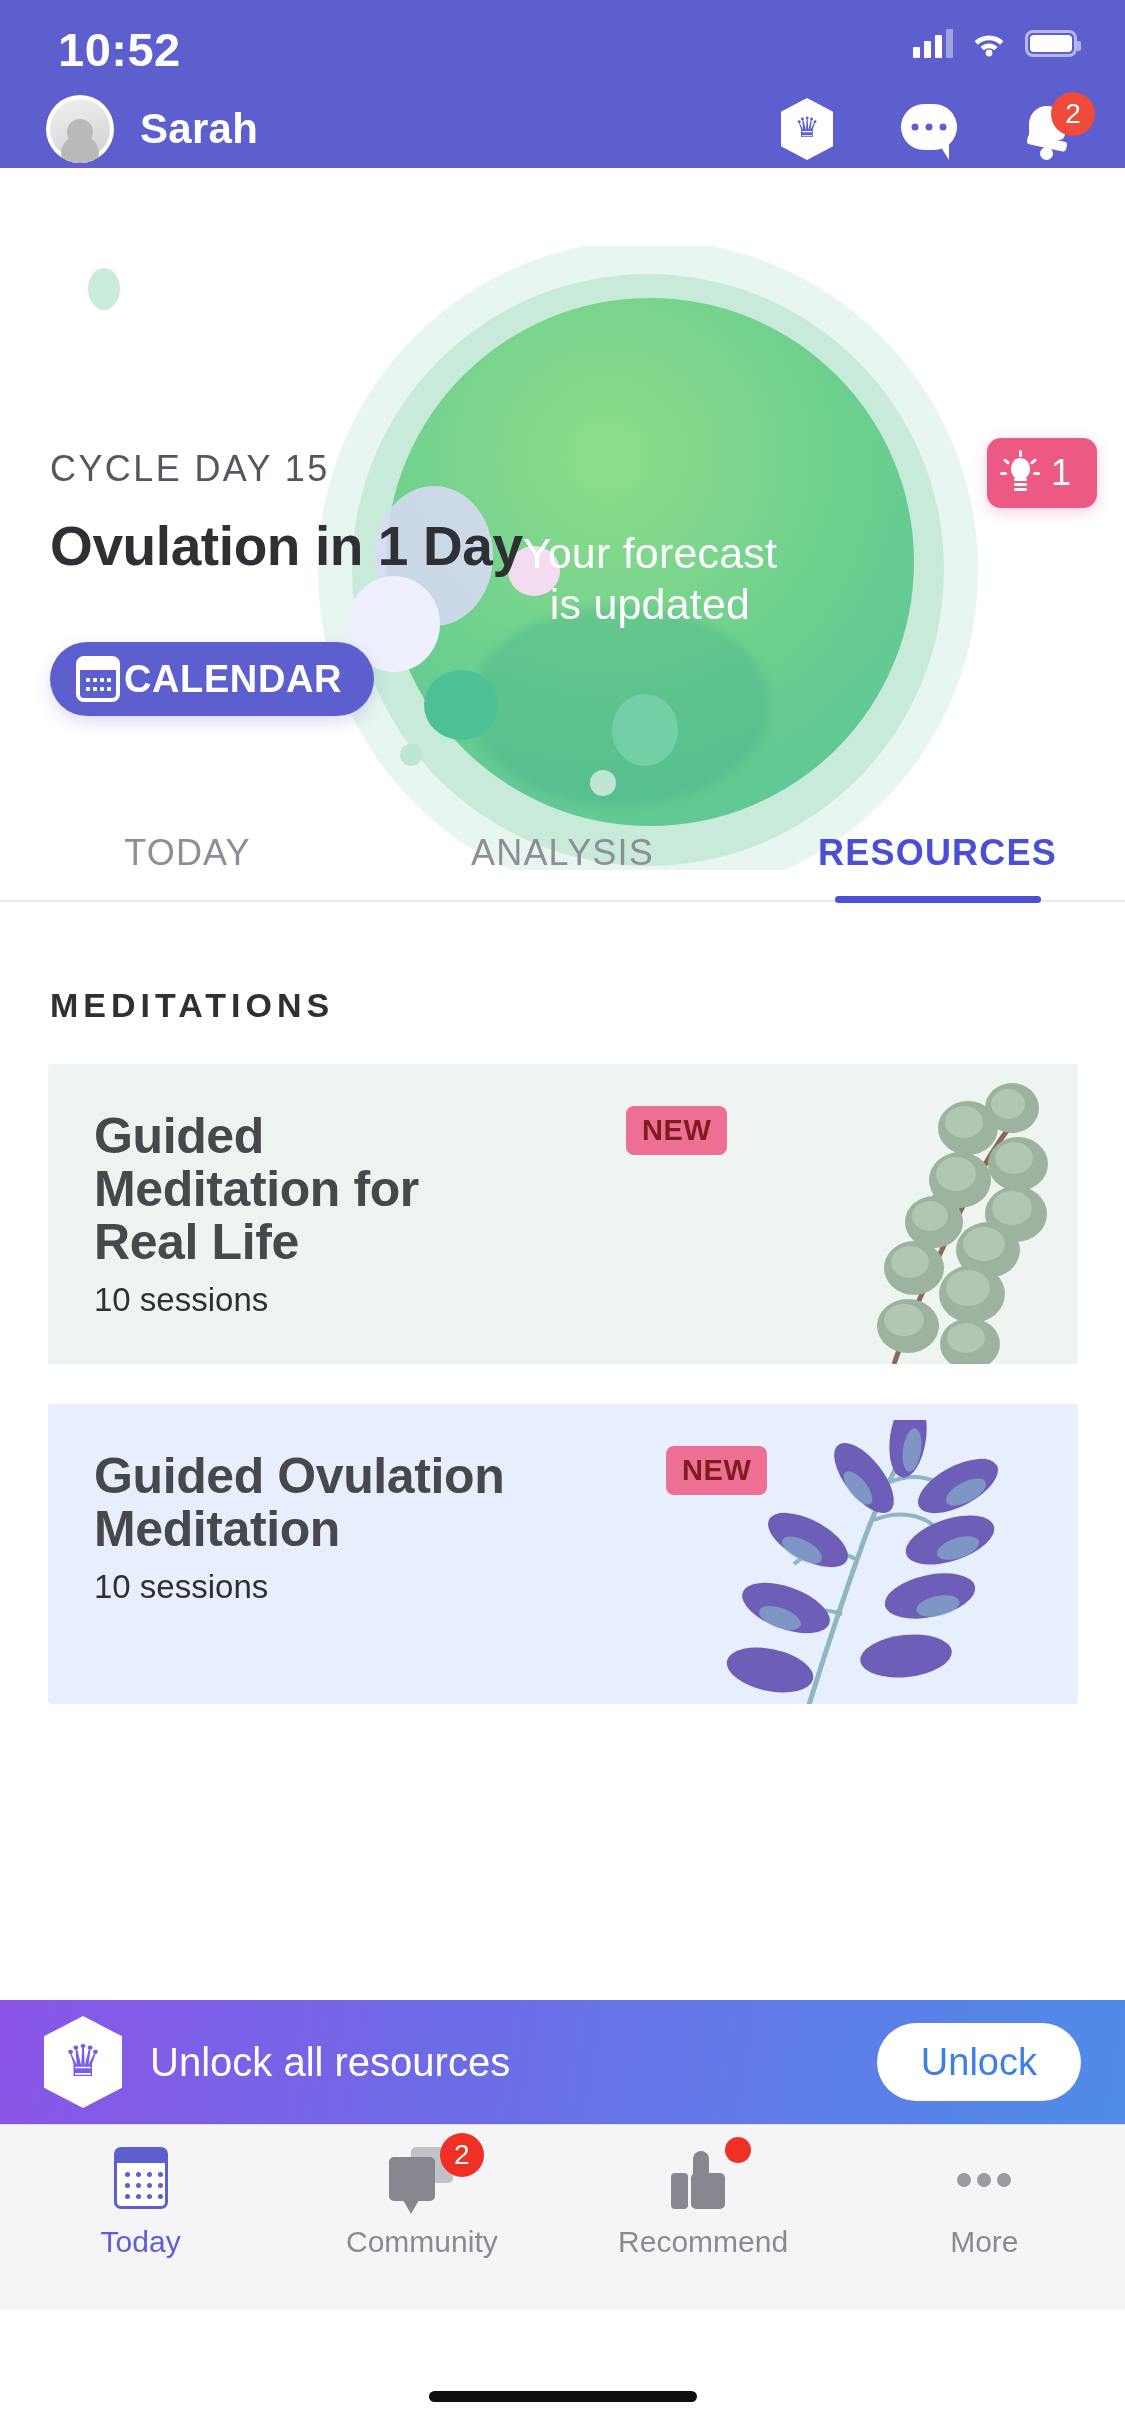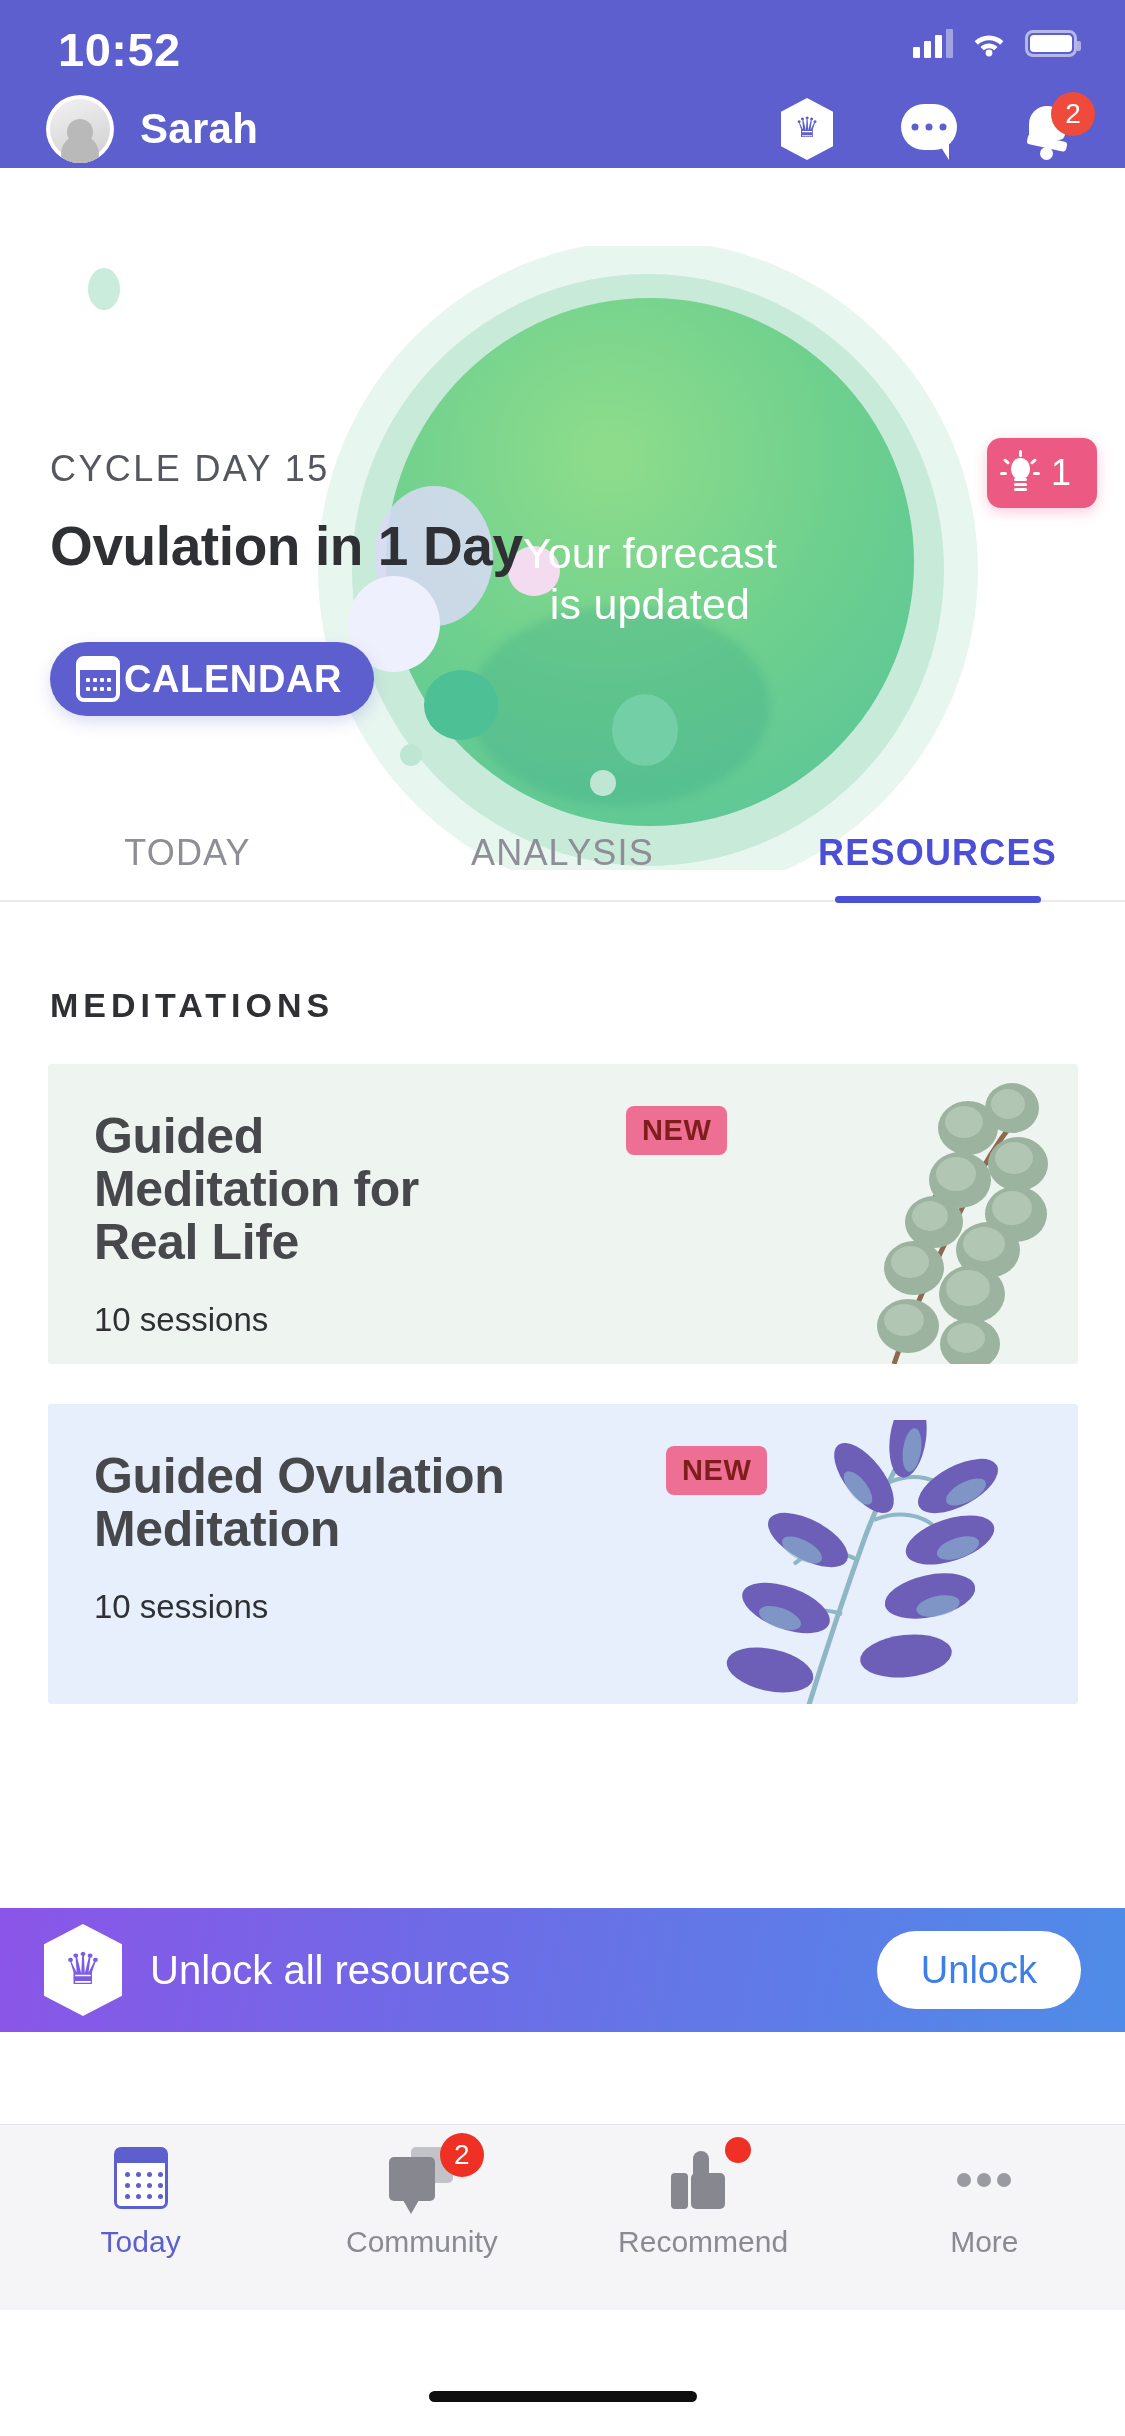--- a/index.html
+++ b/index.html
@@ -260,39 +260,39 @@
   }
   .card-1{ top:160px; height:300px; background:#eef4ef; }
   .card-2{ top:500px; height:300px; background:#e6effb; }
 
   .card-body{ position:absolute; left:46px; top:46px; width:620px; }
   .card-title{
     font-size:50px; font-weight:700; color:#46484c; line-height:1.06;
     letter-spacing:-.4px;
   }
   .card-sub{
-    margin-top:32px; font-size:33px; color:#2f3033;
+    margin-top:12px; font-size:33px; color:#2f3033;
   }
   .new-badge{
     position:absolute;
     background:#ee6f94; color:#7f1d1d; font-size:29px; font-weight:600;
     padding:8px 16px; border-radius:8px; letter-spacing:.6px;
   }
   .nb-1{ left:578px; top:42px; }
   .nb-2{ left:618px; top:42px; }
 
   
   .euca{ position:absolute; right:26px; top:8px; width:370px; height:300px; }
 
   
   .plant{ position:absolute; right:20px; top:16px; width:400px; height:290px; }
 
   
   .banner{
-    position:absolute; left:0; top:1908px; width:1125px; height:124px;
+    position:absolute; left:0; top:2000px; width:1125px; height:124px;
     background:linear-gradient(100deg,#8b55e8 0%,#6f6ae6 38%,#4f8ce8 100%);
     display:flex; align-items:center; padding:0 44px;
   }
   .crown-b{
     width:78px; height:92px; background:#fff;
     clip-path:polygon(50% 0%,100% 22%,100% 78%,50% 100%,0% 78%,0% 22%);
     position:relative; flex:0 0 auto;
   }
   .crown-b::after{
     content:"♛"; position:absolute; left:0;right:0; top:50%;

